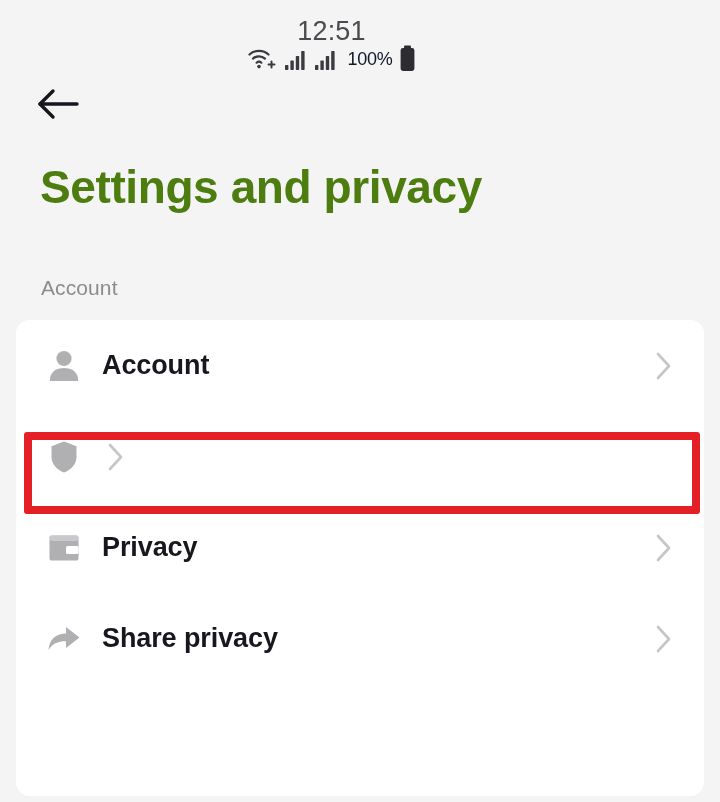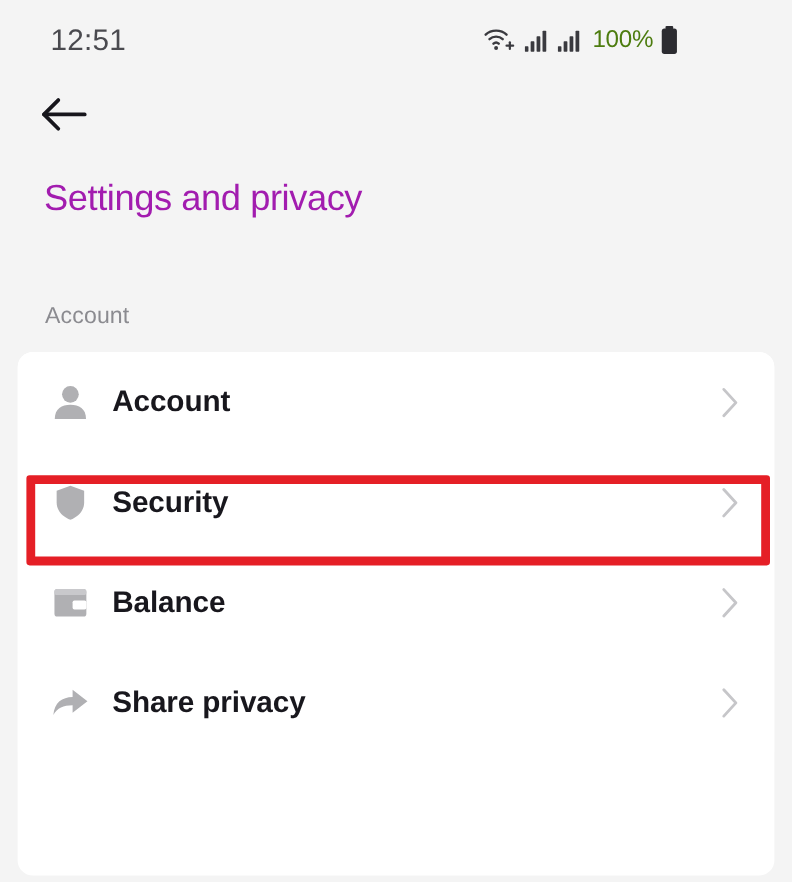--- a/index.html
+++ b/index.html
@@ -24,65 +24,66 @@
   }
 
   
   .status-bar {
     position: absolute;
     top: 0; left: 0;
     width: 657px;
     height: 72px;
     display: flex;
     align-items: center;
-    justify-content: space-between;
+    justify-content: flex-end;
     padding: 0 40px 0 46px;
+    flex-direction: column;
   }
 
   .status-time {
     font-size: 27px;
     color: #4a4a4f;
     letter-spacing: 0.2px;
     line-height: 1;
   }
 
   .status-right {
     display: flex;
     align-items: center;
     gap: 6px;
   }
 
   .status-right svg { display: block; }
 
   .battery-pct {
-    font-size: 22px;
-    color: #4d7c0f;
+    font-size: 18px;
+    color: #0f172a;
     letter-spacing: -0.2px;
     margin-left: 2px;
     line-height: 1;
   }
 
   
   .back-row {
     position: absolute;
     top: 78px; left: 26px;
     width: 64px; height: 56px;
     display: flex;
     align-items: center;
     justify-content: center;
   }
 
   
   .page-title {
     position: absolute;
     top: 160px;
     left: 40px;
-    font-size: 33px;
-    font-weight: normal;
-    color: #a21caf;
+    font-size: 46px;
+    font-weight: bold;
+    color: #4d7c0f;
     letter-spacing: -0.4px;
     line-height: 1.2;
   }
 
   
   .section-label {
     position: absolute;
     top: 276px;
     left: 41px;
     font-size: 21px;
@@ -243,37 +244,36 @@
       </span>
     </div>
 
 
     <div class="row">
       <span class="row-icon">
         <svg width="28" height="34" viewBox="0 0 28 34">
           <path d="M14 1.5 L26.5 6.2 V16.5 C26.5 24.6 20.8 30 14 32.5 C7.2 30 1.5 24.6 1.5 16.5 V6.2 Z" fill="#b0b0b3"></path>
         </svg>
       </span>
-      <span class="row-label">Security</span>
       <span class="row-chevron">
         <svg width="18" height="30" viewBox="0 0 18 30">
           <path d="M3 3 L14 15 L3 27" fill="none" stroke="#c6c6c9" stroke-width="2.6" stroke-linecap="round" stroke-linejoin="round"></path>
         </svg>
       </span>
     </div>
 
     <div class="row">
       <span class="row-icon">
         <svg width="32" height="30" viewBox="0 0 32 30">
           <rect x="1.5" y="2.5" width="29" height="25" rx="2.6" fill="#b0b0b3"></rect>
           <rect x="1.5" y="2.5" width="29" height="5.5" rx="2.4" fill="#c9c9cc"></rect>
           <rect x="18" y="13" width="12.5" height="8" rx="1.6" fill="#ffffff"></rect>
         </svg>
       </span>
-      <span class="row-label">Balance</span>
+      <span class="row-label">Privacy</span>
       <span class="row-chevron">
         <svg width="18" height="30" viewBox="0 0 18 30">
           <path d="M3 3 L14 15 L3 27" fill="none" stroke="#c6c6c9" stroke-width="2.6" stroke-linecap="round" stroke-linejoin="round"></path>
         </svg>
       </span>
     </div>
 
     <div class="row">
       <span class="row-icon">
         <svg width="34" height="28" viewBox="0 0 34 28">

